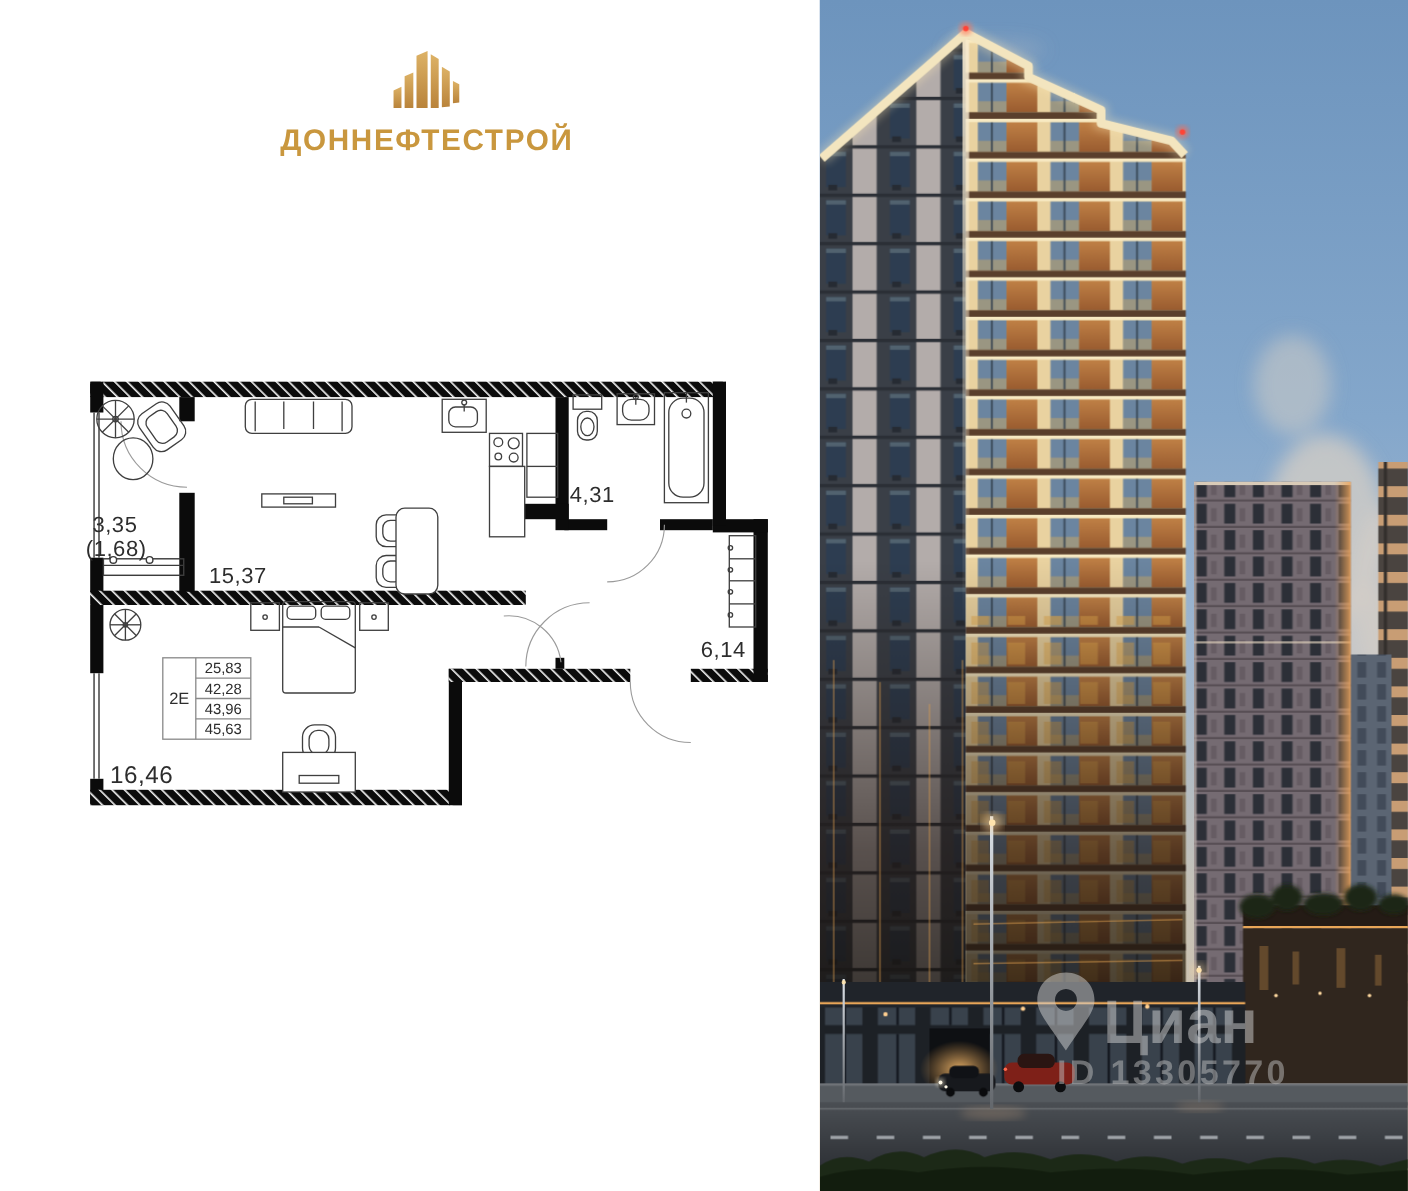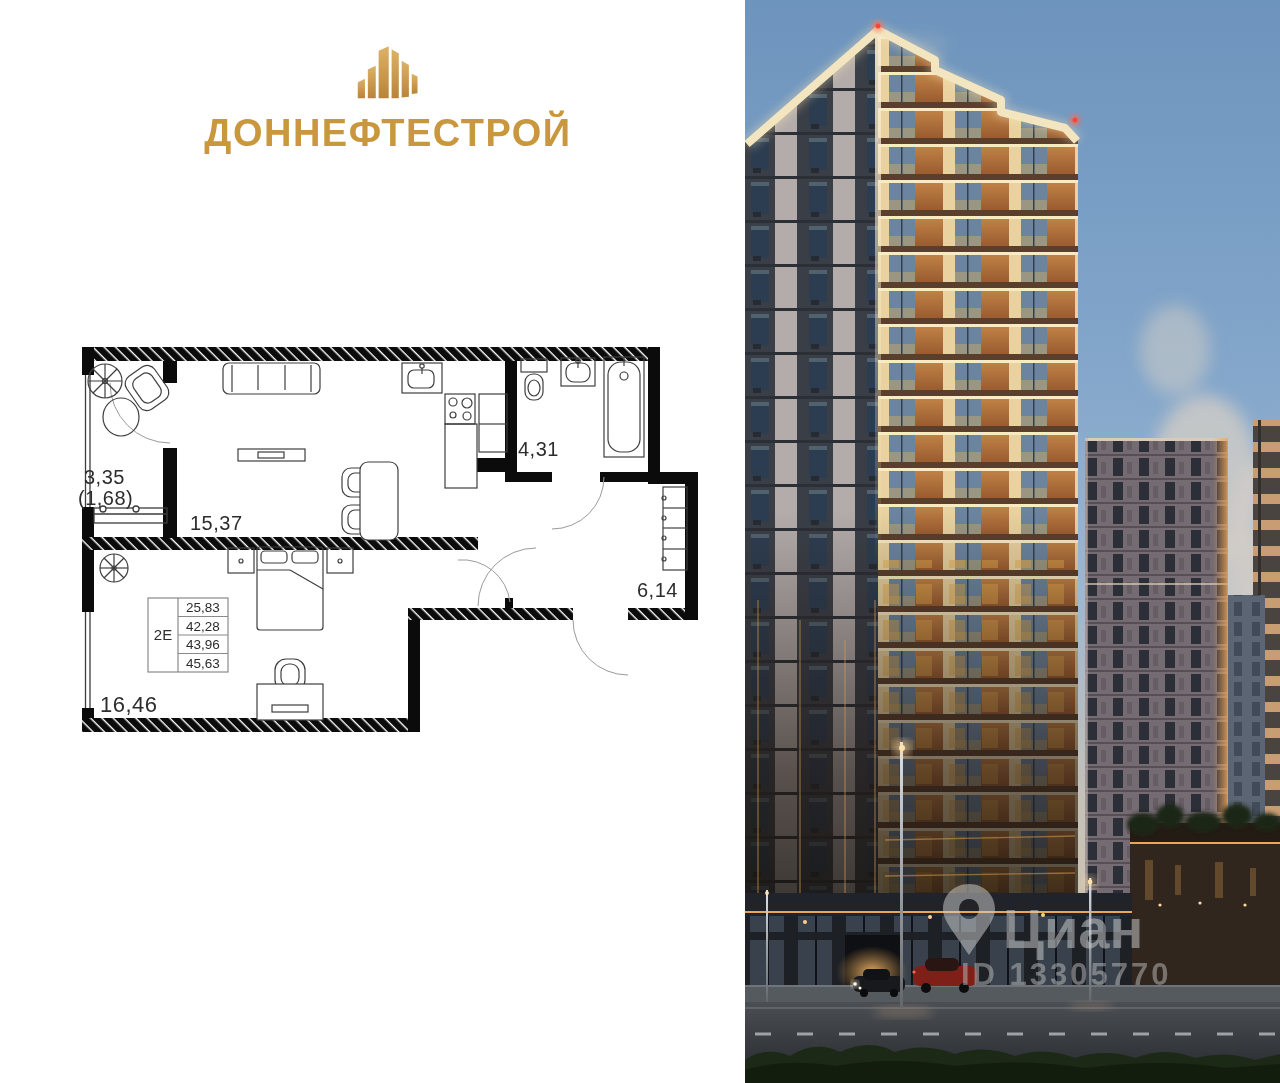--- a/index.html
+++ b/index.html
@@ -2,21 +2,21 @@
 <html><head>
 <meta charset="utf-8">
 <style>
   html,body{margin:0;padding:0;background:#ffffff;}
   body{width:1280px;height:1083px;position:relative;overflow:hidden;
        font-family:"Liberation Sans",sans-serif;}
   .left-pane{position:absolute;left:0;top:0;width:745px;height:1083px;background:#fff;}
   .right-pane{position:absolute;left:745px;top:0;width:471px;height:1083px;}
   .logo-wrap{position:absolute;left:0;top:38px;width:776px;text-align:center;}
   .logo-icon{display:block;margin:0 auto 4px auto;width:72px;height:70px;}
-  .logo-title{font-size:38px;font-weight:bold;letter-spacing:1.5px;color:#c9973e;
+  .logo-title{font-size:27px;font-weight:bold;letter-spacing:1.5px;color:#c9973e;
               font-family:"Liberation Sans",sans-serif;}
   .plan-svg{position:absolute;left:0;top:0;}
   .render-svg{position:absolute;left:0;top:0;}
   svg text{font-family:"Liberation Sans",sans-serif;}
   .room-label{font-size:20px;fill:#2d2d2d;letter-spacing:.5px;}
   .tbl-type{font-size:15px;fill:#2d2d2d;}
   .tbl-val{font-size:13.5px;fill:#2d2d2d;}
   .wm-brand{font-size:56px;font-weight:bold;fill:rgba(210,210,210,.5);}
   .wm-id{font-size:31px;font-weight:bold;letter-spacing:3px;fill:rgba(190,190,190,.5);}
 </style>

